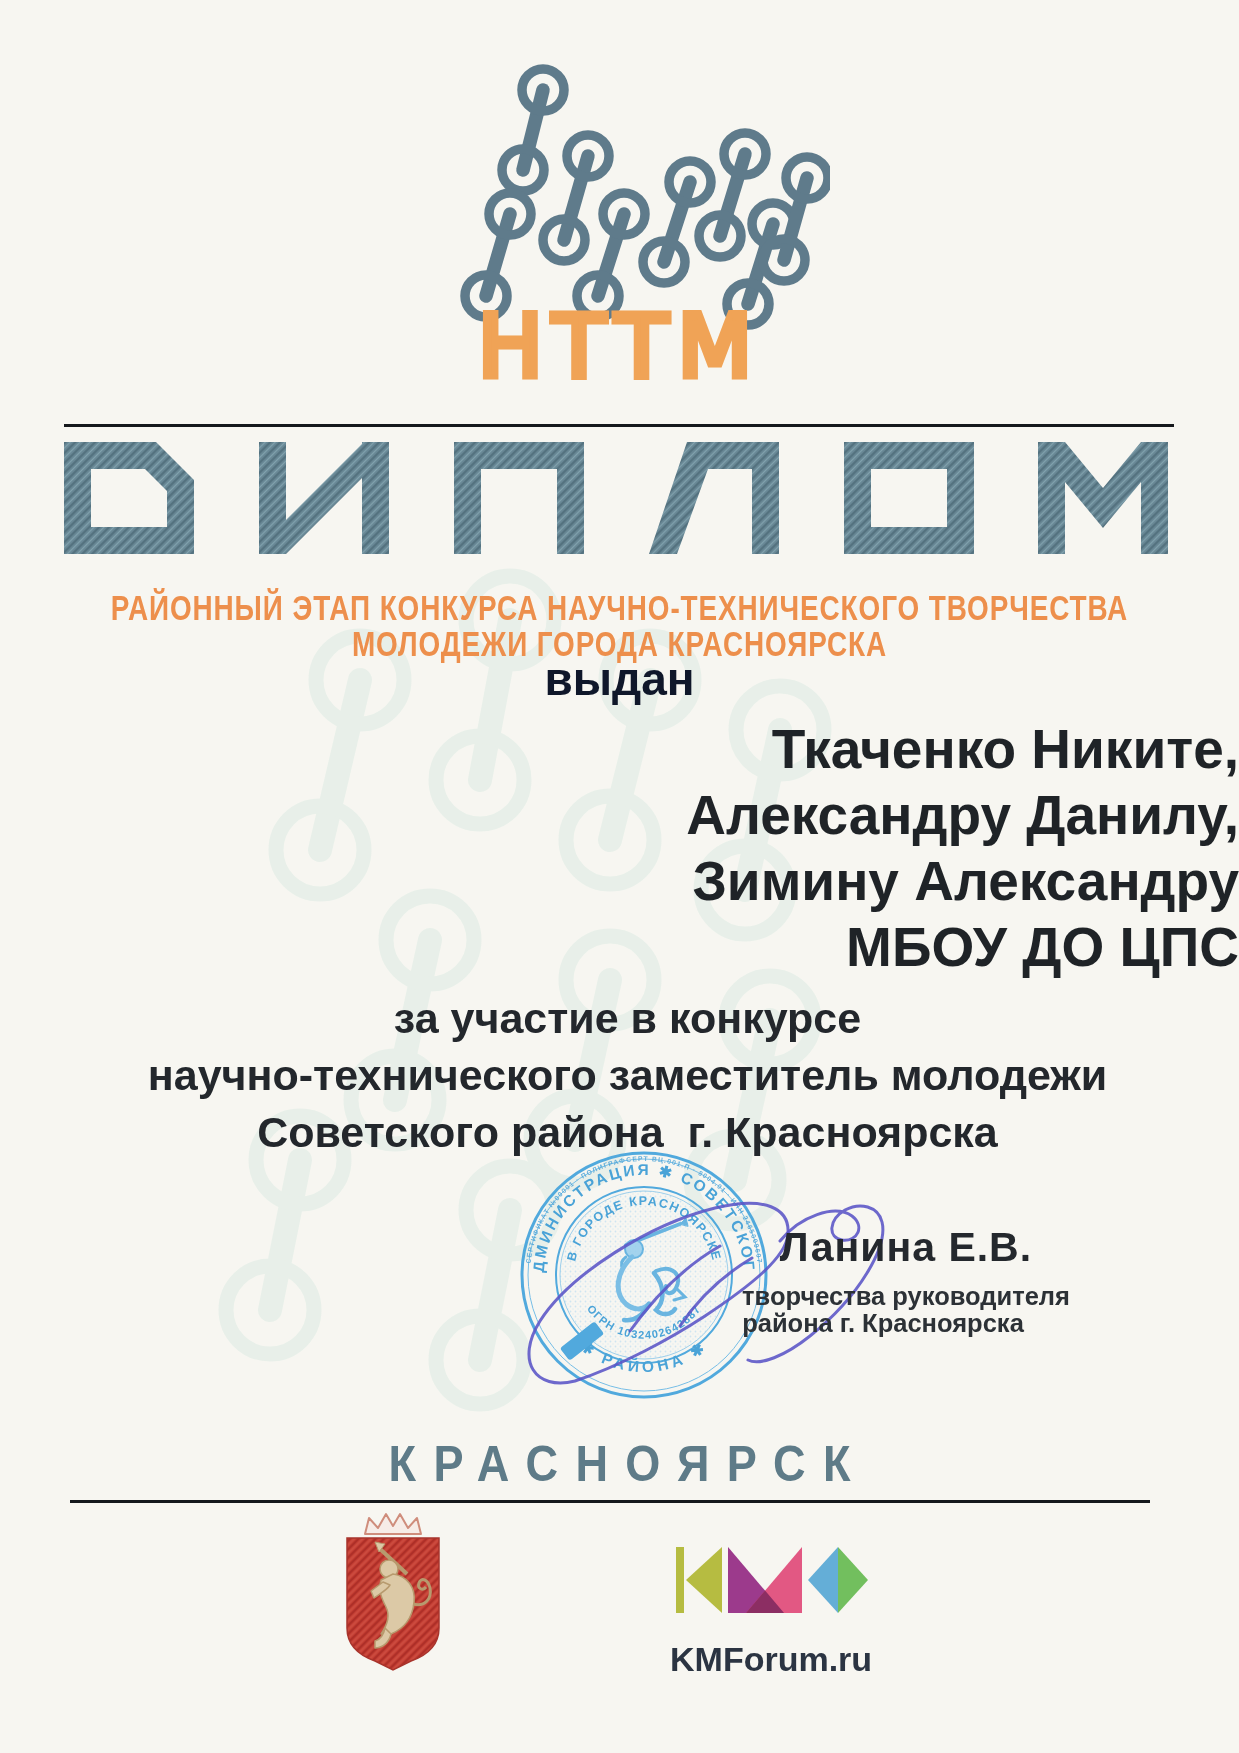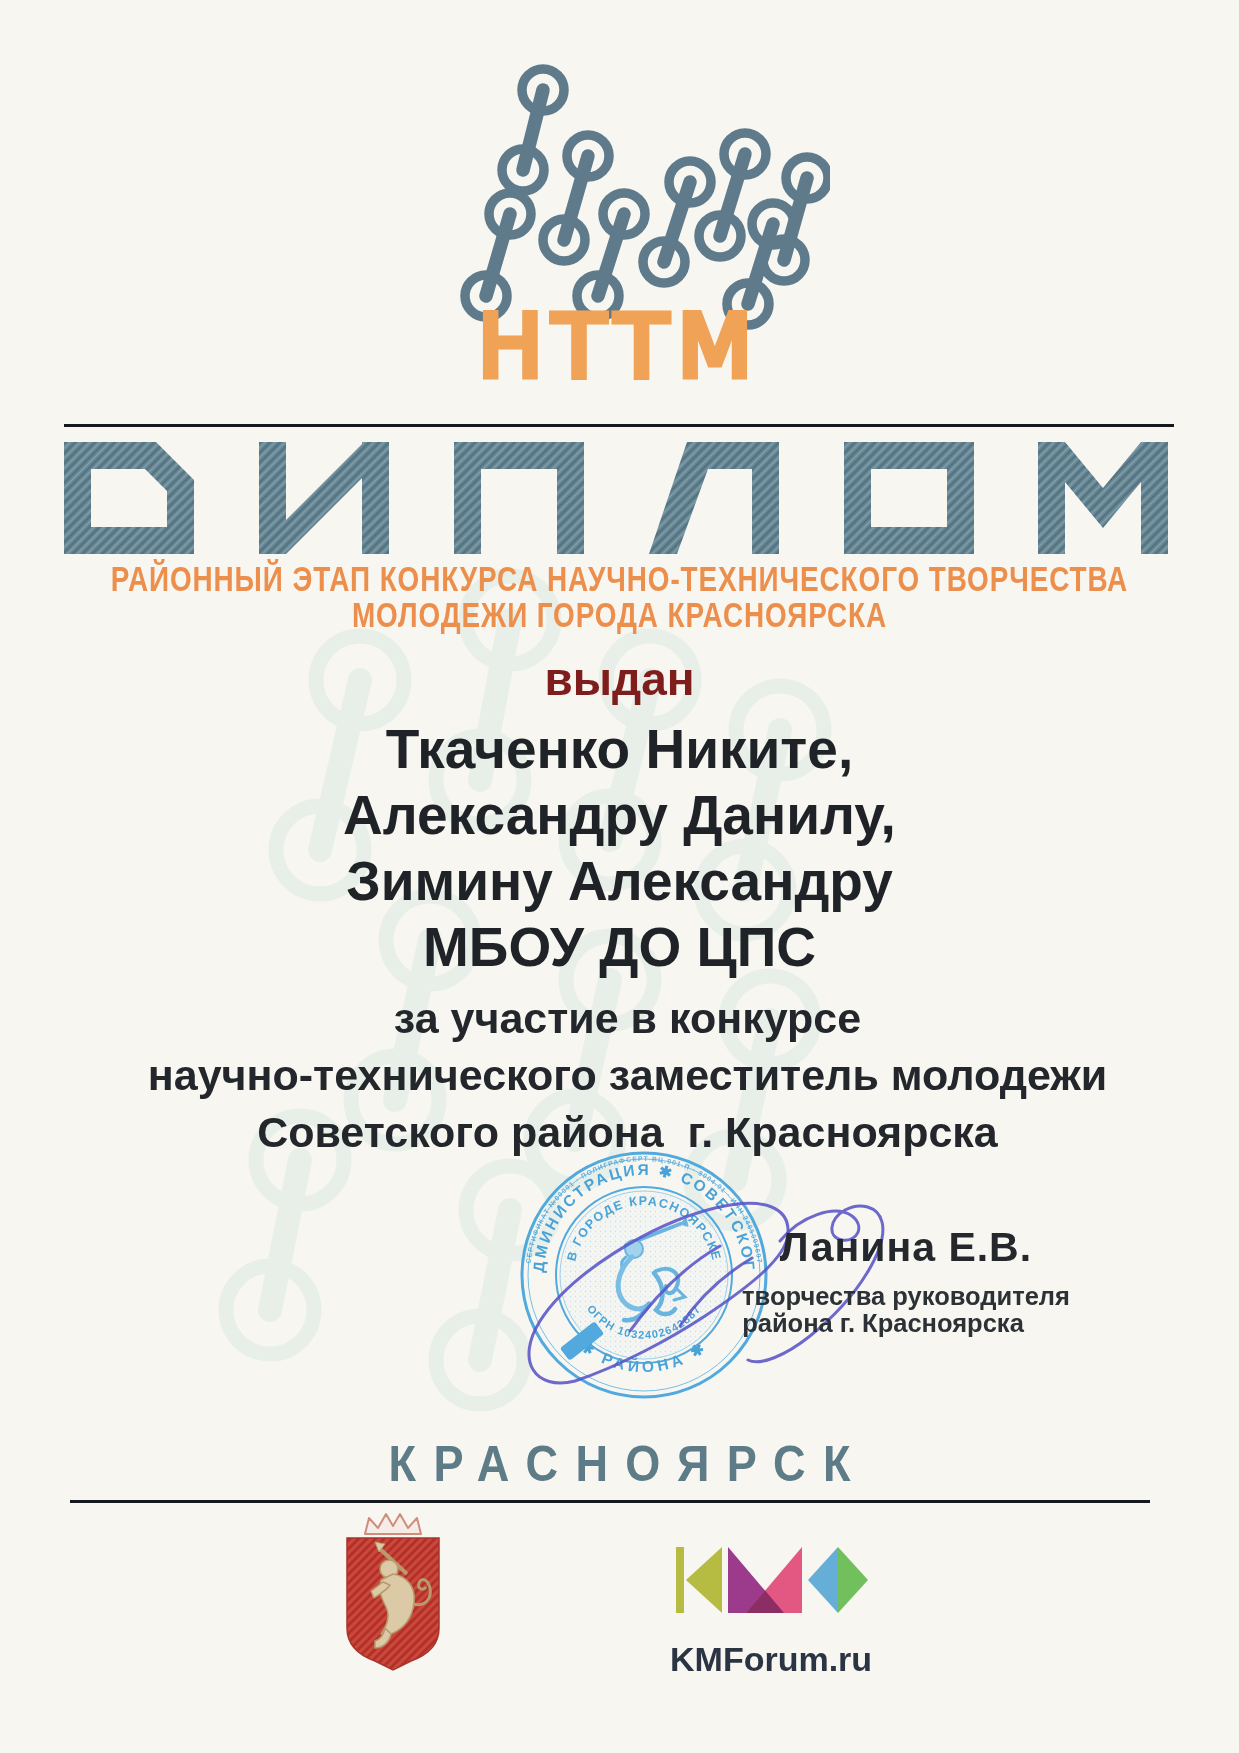--- a/index.html
+++ b/index.html
@@ -24,30 +24,30 @@
     font-size:86px;line-height:1;font-weight:normal;letter-spacing:10px;
     color:#f0a356;-webkit-text-stroke:7px #f0a356;
   }
   
   .rule{position:absolute;background:#15181c;height:3px;z-index:3;}
   .rule-top{left:64px;top:424px;width:1110px;}
   .rule-bottom{left:70px;top:1500px;width:1080px;}
   
   .diploma-art{left:64px;top:442px;z-index:3;}
   
-  .subtitle{position:absolute;left:0;top:561px;width:1239px;text-align:center;z-index:3;}
+  .subtitle{position:absolute;left:0;top:590px;width:1239px;text-align:center;z-index:3;}
   .subline{
     display:block;font-weight:bold;color:#ed8f4c;font-size:31px;line-height:36px;
     transform:scale(.9,1.16);transform-origin:center;
     letter-spacing:1px;white-space:nowrap;
   }
   
   .issued{position:absolute;left:0;top:652px;width:1239px;text-align:center;
-    font-size:46px;font-weight:bold;color:#7f1d1d;z-index:3;}
-  .recipients{position:absolute;left:0;top:716px;width:1239px;text-align:center;z-index:3;}
+    font-size:46px;font-weight:bold;color:#0f172a;z-index:3;}
+  .recipients{position:absolute;left:0;top:716px;width:1239px;text-align:right;z-index:3;}
   .recipient-line{font-size:55px;line-height:66px;font-weight:bold;color:#1f2327;}
   .reason{position:absolute;left:8px;top:990px;width:1239px;text-align:center;z-index:3;}
   .reason-line{font-size:43px;line-height:57px;font-weight:bold;color:#23272c;white-space:pre-wrap;}
   
   .stamp{left:514px;top:1145px;z-index:4;opacity:.93;}
   .stamp text{fill:#3d9dd6;font-weight:bold;font-family:"Liberation Sans",sans-serif;}
   .signature{left:480px;top:1146px;z-index:5;}
   .sig{fill:none;stroke:#5a54c6;stroke-width:3;stroke-linecap:round;opacity:.88;}
   
   .signer{position:absolute;left:700px;top:1224px;width:412px;text-align:center;z-index:6;}

